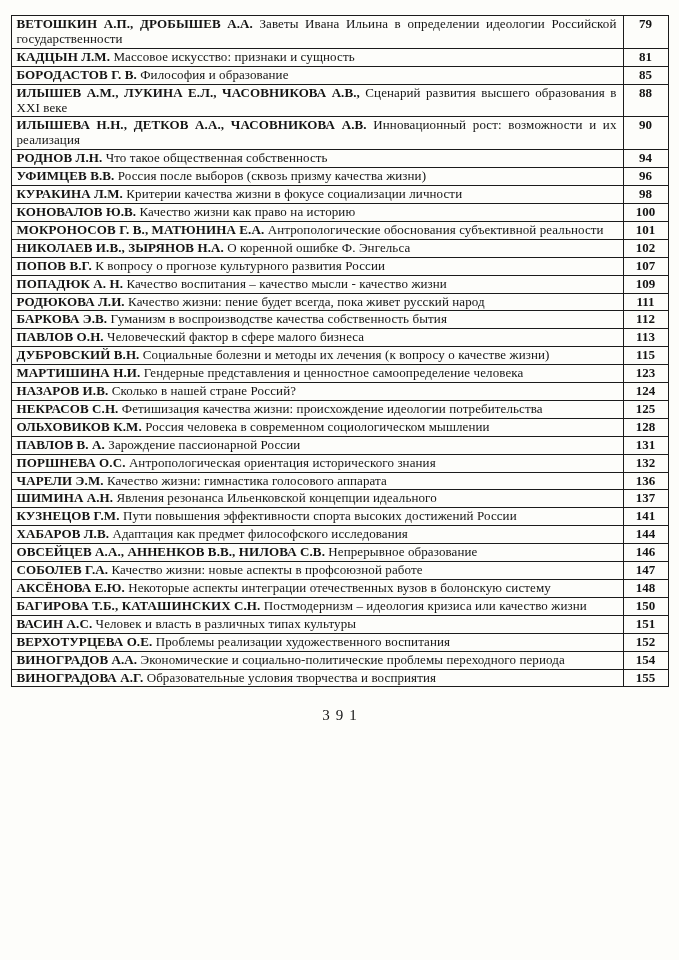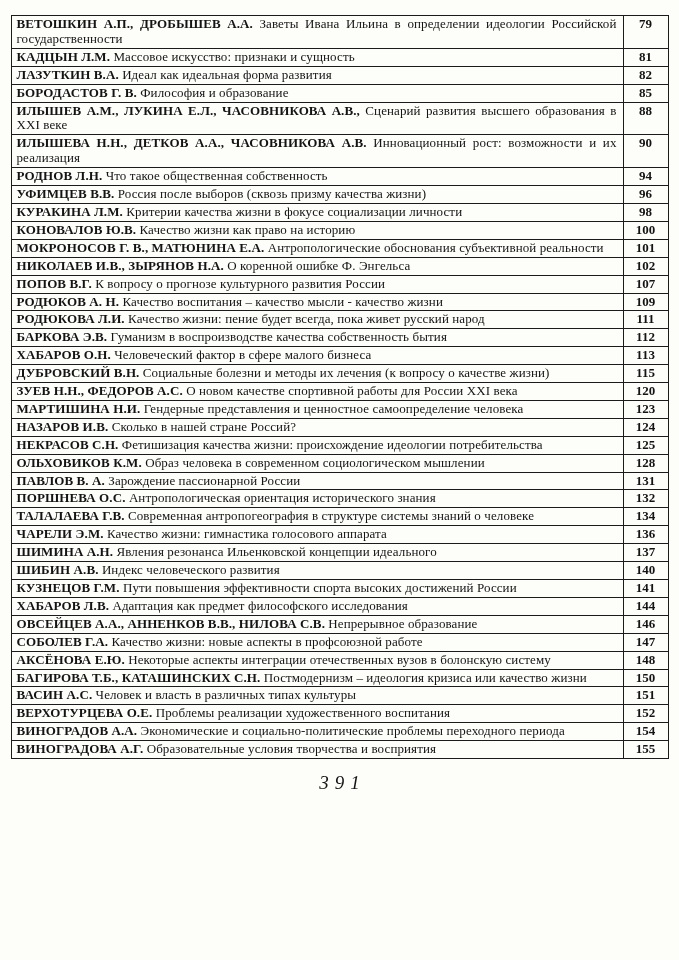--- a/index.html
+++ b/index.html
@@ -44,48 +44,43 @@
   td.pagenum {
     width: 40px;
     text-align: center;
     vertical-align: top;
     font-size: 13px;
     line-height: 14.9px;
     padding: 1px 2px;
     font-weight: bold;
   }
   .footer {
-    margin-top: 13px;
-    font-size: 19px;
+    margin-top: 20px;
+    font-size: 15px;
     letter-spacing: 6px;
     text-indent: 6px; 
-    font-style: italic;
   }
 </style>
 </head>
 <body>
 
 <div class="page">
 
   <table class="toc">
     <tbody>
   <tr>
     <td class="entry"><span class="authors">ВЕТОШКИН А.П., ДРОБЫШЕВ А.А.</span> <span class="title">Заветы Ивана Ильина в определении идеологии Российской государственности</span></td>
     <td class="pagenum">79</td>
   </tr>
 
   <tr>
     <td class="entry"><span class="authors">КАДЦЫН Л.М.</span> <span class="title">Массовое искусство: признаки и сущность</span></td>
     <td class="pagenum">81</td>
   </tr>
 
-  <tr>
-    <td class="entry"><span class="authors">ЛАЗУТКИН В.А.</span> <span class="title">Идеал как идеальная форма развития</span></td>
-    <td class="pagenum">82</td>
-  </tr>
 
   <tr>
     <td class="entry"><span class="authors">БОРОДАСТОВ Г. В.</span> <span class="title">Философия и образование</span></td>
     <td class="pagenum">85</td>
   </tr>
 
   <tr>
     <td class="entry"><span class="authors">ИЛЫШЕВ А.М., ЛУКИНА Е.Л., ЧАСОВНИКОВА А.В.,</span> <span class="title">Сценарий развития высшего образования в XXI веке</span></td>
     <td class="pagenum">88</td>
   </tr>
@@ -125,101 +120,89 @@
     <td class="entry"><span class="authors">НИКОЛАЕВ И.В., ЗЫРЯНОВ Н.А.</span> <span class="title">О коренной ошибке Ф. Энгельса</span></td>
     <td class="pagenum">102</td>
   </tr>
 
   <tr>
     <td class="entry"><span class="authors">ПОПОВ В.Г.</span> <span class="title">К вопросу о прогнозе культурного развития России</span></td>
     <td class="pagenum">107</td>
   </tr>
 
   <tr>
-    <td class="entry"><span class="authors">РОДЮКОВ А. Н.</span> <span class="title">Качество воспитания – качество мысли - качество жизни</span></td>
+    <td class="entry"><span class="authors">ПОПАДЮК А. Н.</span> <span class="title">Качество воспитания – качество мысли - качество жизни</span></td>
     <td class="pagenum">109</td>
   </tr>
 
   <tr>
     <td class="entry"><span class="authors">РОДЮКОВА Л.И.</span> <span class="title">Качество жизни: пение будет всегда, пока живет русский народ</span></td>
     <td class="pagenum">111</td>
   </tr>
 
   <tr>
     <td class="entry"><span class="authors">БАРКОВА Э.В.</span> <span class="title">Гуманизм в воспроизводстве качества собственность бытия</span></td>
     <td class="pagenum">112</td>
   </tr>
 
   <tr>
-    <td class="entry"><span class="authors">ХАБАРОВ О.Н.</span> <span class="title">Человеческий фактор в сфере малого бизнеса</span></td>
+    <td class="entry"><span class="authors">ПАВЛОВ О.Н.</span> <span class="title">Человеческий фактор в сфере малого бизнеса</span></td>
     <td class="pagenum">113</td>
   </tr>
 
   <tr>
     <td class="entry"><span class="authors">ДУБРОВСКИЙ В.Н.</span> <span class="title">Социальные болезни и методы их лечения (к вопросу о качестве жизни)</span></td>
     <td class="pagenum">115</td>
   </tr>
 
 
-  <tr>
-    <td class="entry"><span class="authors">ЗУЕВ Н.Н., ФЕДОРОВ А.С.</span> <span class="title">О новом качестве спортивной работы для России XXI века</span></td>
-    <td class="pagenum">120</td>
-  </tr>
 
 
   <tr>
     <td class="entry"><span class="authors">МАРТИШИНА Н.И.</span> <span class="title">Гендерные представления и ценностное самоопределение человека</span></td>
     <td class="pagenum">123</td>
   </tr>
 
   <tr>
     <td class="entry"><span class="authors">НАЗАРОВ И.В.</span> <span class="title">Сколько в нашей стране Россий?</span></td>
     <td class="pagenum">124</td>
   </tr>
 
   <tr>
     <td class="entry"><span class="authors">НЕКРАСОВ С.Н.</span> <span class="title">Фетишизация качества жизни: происхождение идеологии потребительства</span></td>
     <td class="pagenum">125</td>
   </tr>
 
   <tr>
-    <td class="entry"><span class="authors">ОЛЬХОВИКОВ К.М.</span> <span class="title">Образ человека в современном социологическом мышлении</span></td>
+    <td class="entry"><span class="authors">ОЛЬХОВИКОВ К.М.</span> <span class="title">Россия человека в современном социологическом мышлении</span></td>
     <td class="pagenum">128</td>
   </tr>
 
 
   <tr>
     <td class="entry"><span class="authors">ПАВЛОВ В. А.</span> <span class="title">Зарождение пассионарной России</span></td>
     <td class="pagenum">131</td>
   </tr>
 
   <tr>
     <td class="entry"><span class="authors">ПОРШНЕВА О.С.</span> <span class="title">Антропологическая ориентация исторического знания</span></td>
     <td class="pagenum">132</td>
   </tr>
 
-  <tr>
-    <td class="entry"><span class="authors">ТАЛАЛАЕВА Г.В.</span> <span class="title">Современная антропогеография в структуре системы знаний о человеке</span></td>
-    <td class="pagenum">134</td>
-  </tr>
 
   <tr>
     <td class="entry"><span class="authors">ЧАРЕЛИ Э.М.</span> <span class="title">Качество жизни: гимнастика голосового аппарата</span></td>
     <td class="pagenum">136</td>
   </tr>
 
   <tr>
     <td class="entry"><span class="authors">ШИМИНА А.Н.</span> <span class="title">Явления резонанса Ильенковской концепции идеального</span></td>
     <td class="pagenum">137</td>
   </tr>
 
-  <tr>
-    <td class="entry"><span class="authors">ШИБИН А.В.</span> <span class="title">Индекс человеческого развития</span></td>
-    <td class="pagenum">140</td>
-  </tr>
 
   <tr>
     <td class="entry"><span class="authors">КУЗНЕЦОВ Г.М.</span> <span class="title">Пути повышения эффективности спорта высоких достижений России</span></td>
     <td class="pagenum">141</td>
   </tr>
 
   <tr>
     <td class="entry"><span class="authors">ХАБАРОВ Л.В.</span> <span class="title">Адаптация как предмет философского исследования</span></td>
     <td class="pagenum">144</td>
   </tr>

